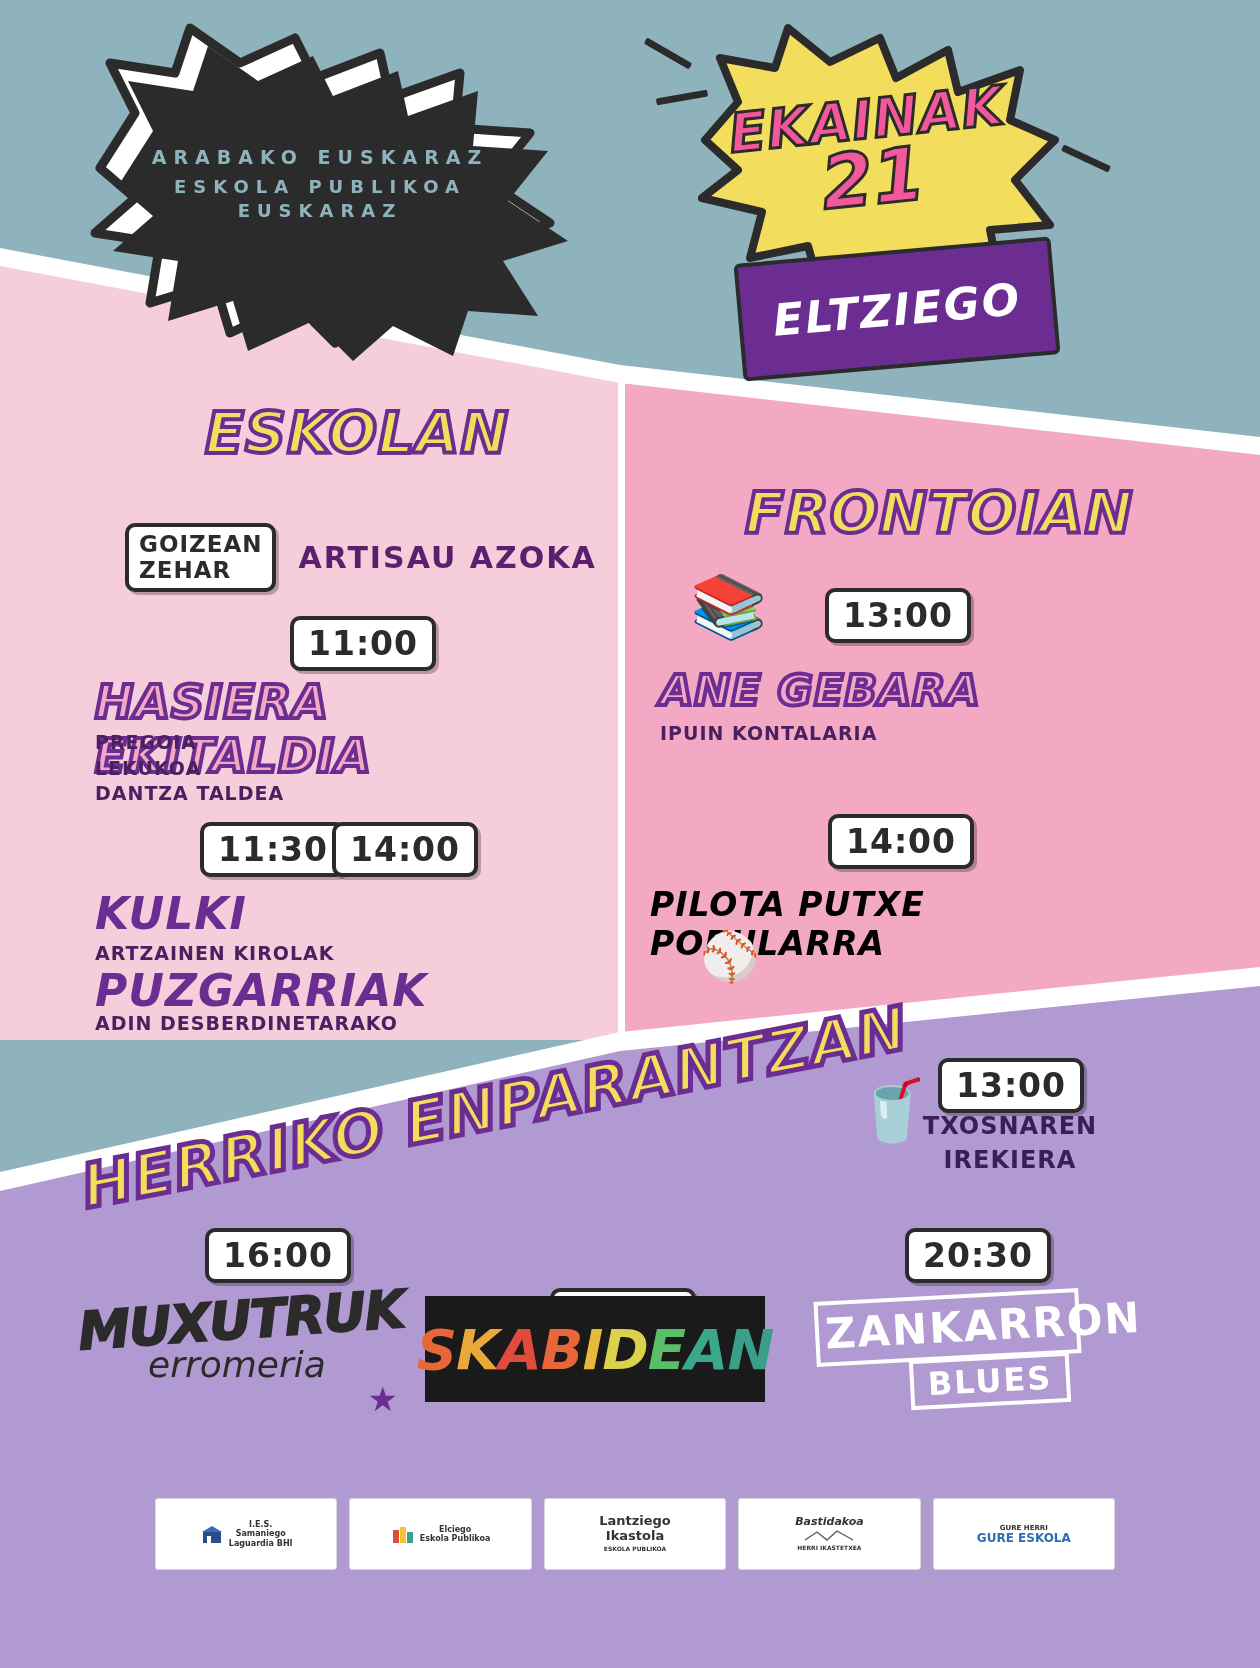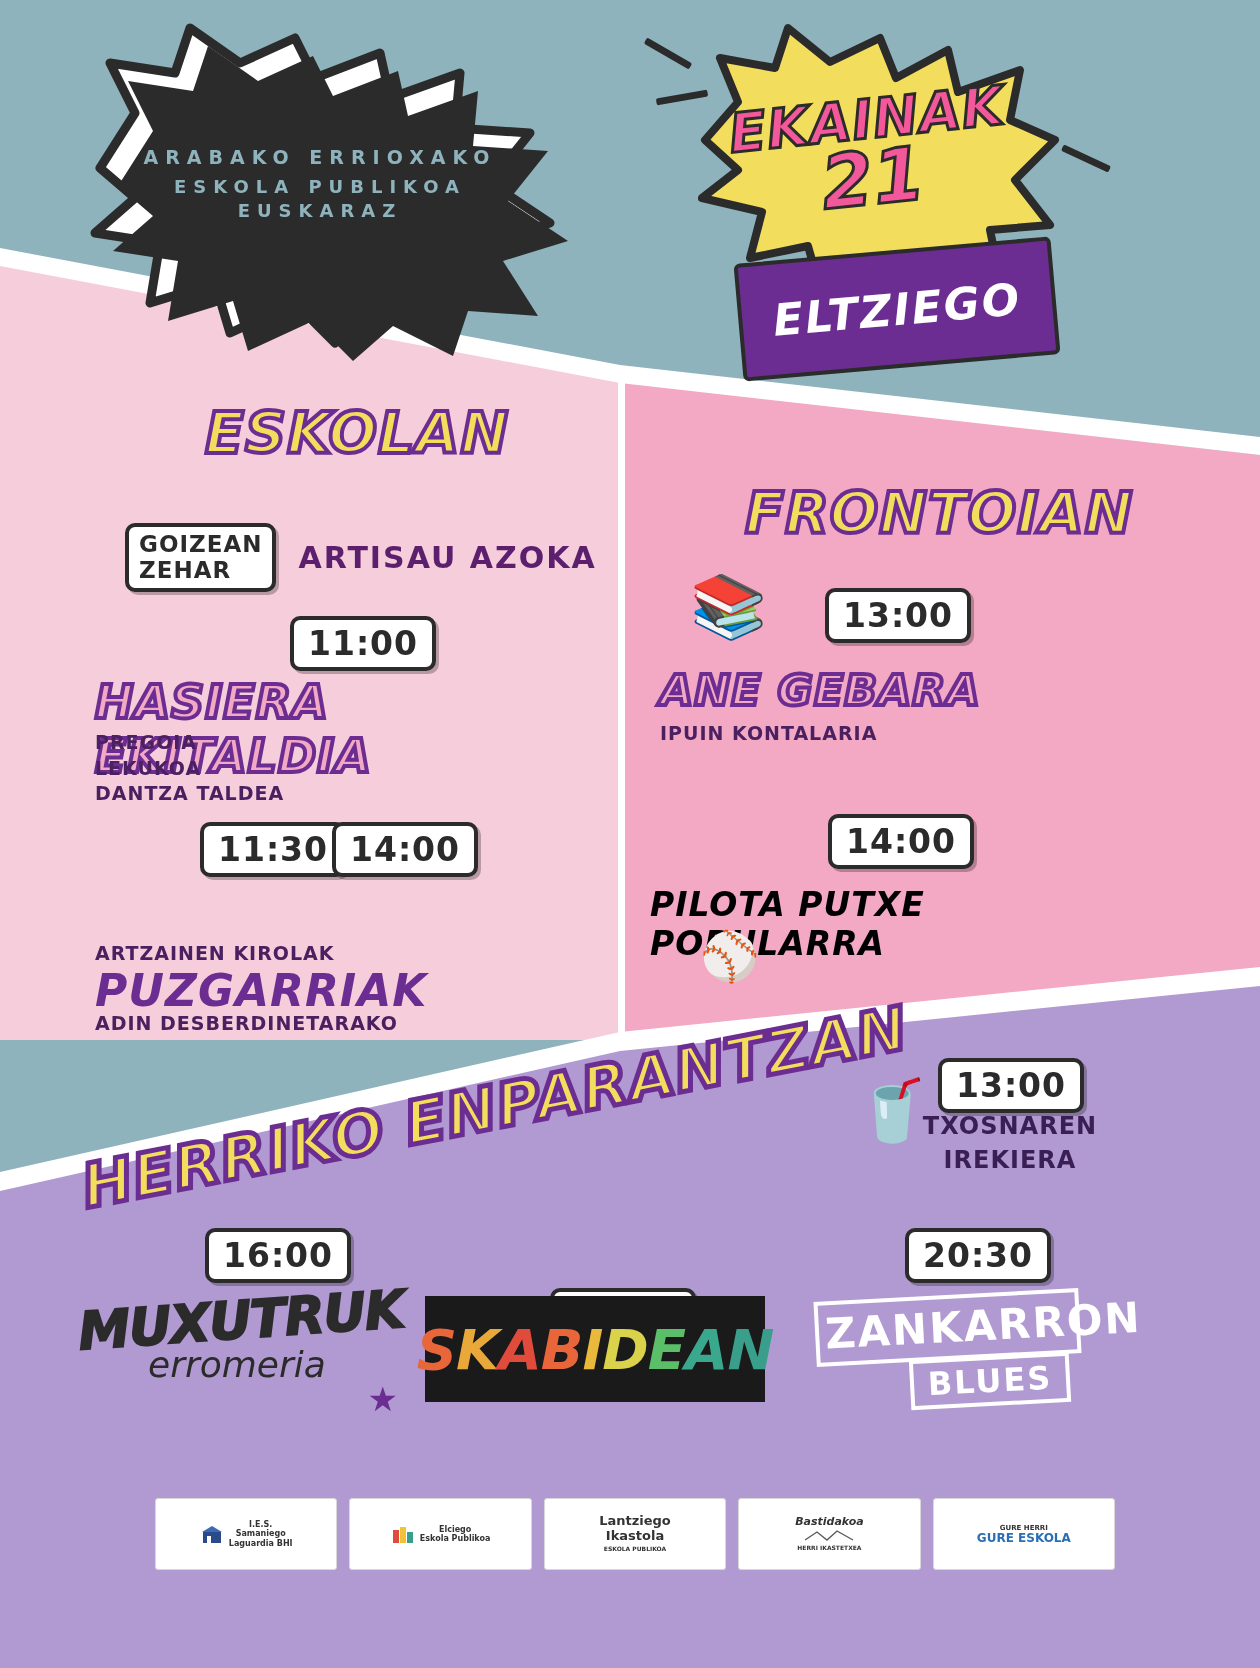--- a/index.html
+++ b/index.html
@@ -221,21 +221,21 @@
   <div class="bg-divider"></div>
 
   <div class="logo-wrap">
     <svg class="logo-star logo-shadow" viewBox="0 0 480 330">
       <polygon points="20,150 55,95 30,45 95,55 110,10 160,45 215,20 235,60 300,35 310,80 380,55 375,110 450,115 410,165 470,205 405,225 440,280 370,275 355,320 295,290 255,325 215,285 150,315 135,265 70,285 80,225 15,215 55,180" fill="#2b2b2b"></polygon>
     </svg>
     <svg class="logo-star" viewBox="0 0 480 330">
       <polygon points="20,150 55,95 30,45 95,55 110,10 160,45 215,20 235,60 300,35 310,80 380,55 375,110 450,115 410,165 470,205 405,225 440,280 370,275 355,320 295,290 255,325 215,285 150,315 135,265 70,285 80,225 15,215 55,180" fill="#ffffff" stroke="#2b2b2b" stroke-width="9" stroke-linejoin="round"></polygon>
     </svg>
     <div class="logo-text">
-      <div class="logo-top">ARABAKO ERRIOXAKO</div>
+      <div class="logo-top">ARABAKO EUSKARAZ</div>
       <div class="logo-sub">ESKOLA PUBLIKOA</div>
       <div class="logo-sub2">EUSKARAZ</div>
     </div>
   </div>
 
   <div class="date-wrap">
     <svg class="date-star" width="370" height="280" viewBox="0 0 370 280">
       <polygon points="15,120 48,82 30,38 85,48 98,8 140,42 190,18 206,58 258,30 268,72 330,50 320,100 365,120 325,160 360,205 300,210 310,258 250,238 225,272 180,242 130,268 118,226 60,238 72,192 12,178 48,150" fill="#f2dd5c" stroke="#2b2b2b" stroke-width="8" stroke-linejoin="round"></polygon>
     </svg>
     <div class="date-txt">
@@ -260,20 +260,21 @@
   <div class="timebox abs" id="t1100">11:00</div>
   <div class="ev-title abs" id="hasiera">HASIERA EKITALDIA</div>
   <div class="ev-sub abs" id="hasiera-subs">
     <div>PREGOIA</div>
     <div>LEKUKOA</div>
     <div>DANTZA TALDEA</div>
   </div>
 
   <div class="timebox abs" id="t1130">11:30</div>
   <div class="timebox abs" id="t1400a">14:00</div>
+  <div class="ev-title plain abs" id="kulki">KULKI</div>
   <div class="ev-sub abs" id="kulki-sub">ARTZAINEN KIROLAK</div>
   <div class="ev-title plain abs" id="puzgarriak">PUZGARRIAK</div>
   <div class="ev-sub abs" id="puzgarriak-sub">ADIN DESBERDINETARAKO</div>
 
   <div class="sec-title" id="frontoian-title">FRONTOIAN</div>
 
   <div class="book-icon">📚</div>
   <div class="timebox abs" id="t1300a">13:00</div>
   <div class="ev-title abs" id="ane">ANE GEBARA</div>
   <div class="ev-sub abs" id="ane-sub">IPUIN KONTALARIA</div>

